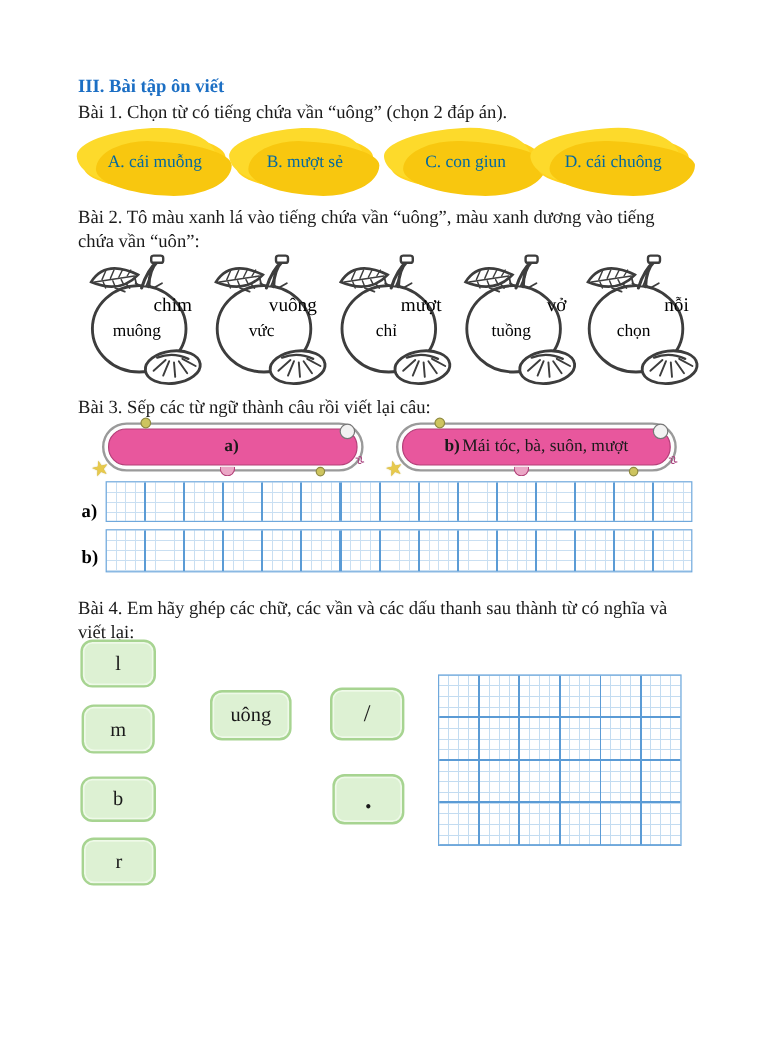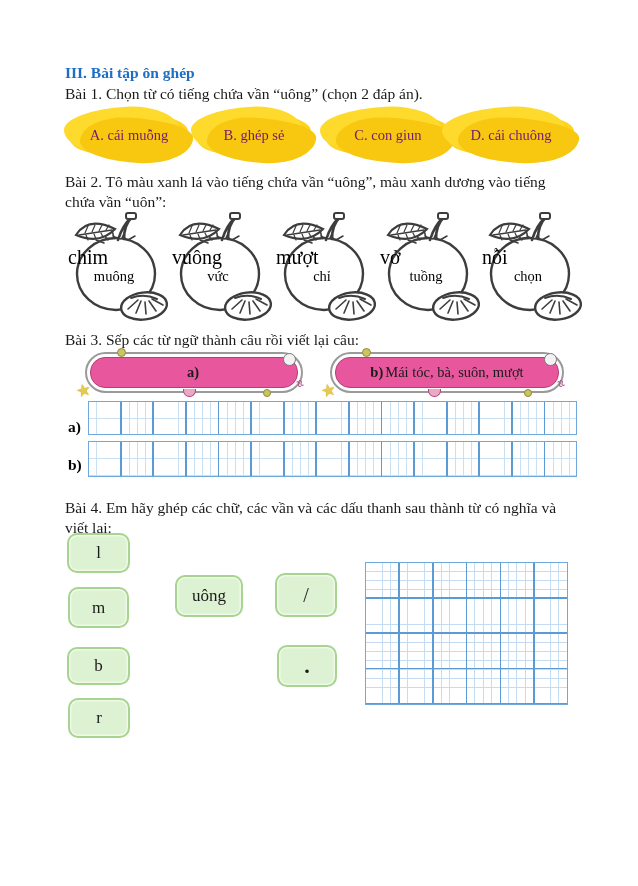--- a/index.html
+++ b/index.html
@@ -22,26 +22,26 @@
   .splash::before {
     content:""; position:absolute; left:-6px; right:8px; top:-5px; bottom:6px;
     background:#fdda2b; border-radius:55% 45% 60% 40% / 45% 60% 40% 55%;
     transform:rotate(-3deg); z-index:0;
   }
   .splash::after {
     content:""; position:absolute; left:10px; right:-5px; top:6px; bottom:-5px;
     background:#f8c70f; border-radius:40% 60% 45% 55% / 55% 40% 60% 45%;
     transform:rotate(2deg); z-index:0;
   }
-  .splash span { position:relative; z-index:1; font-size:14.5px; color:#701a75; }
+  .splash span { position:relative; z-index:1; font-size:14.5px; color:#0369a1; }
 
   
   .apple { position:absolute; top:210px; width:104px; height:112px; }
   .apple svg { position:absolute; inset:0; width:100%; height:100%; }
-  .apple .w1 { position:absolute; left:0; right:12px; top:36px; text-align:left; font-size:20px; }
+  .apple .w1 { position:absolute; left:0; right:12px; top:36px; text-align:right; font-size:16px; }
   .apple .w2 { position:absolute; left:0; right:12px; top:58px; text-align:center; font-size:14.5px; }
 
   
   .banner {
     position:absolute; top:352px; height:41px;
     border:2px solid #9a9a9a; border-radius:21px; background:#fdfdfd; padding:3px;
   }
   .banner-fill {
     width:100%; height:100%; background:#e8579d; border:1px solid #b34079; border-radius:15px;
     display:flex; align-items:center; justify-content:center; font-size:14.5px; color:#1a1a1a;
@@ -83,29 +83,29 @@
     position:absolute; background:#ddf1d3; border:2.5px solid #a7d491; border-radius:10px;
     display:flex; align-items:center; justify-content:center; font-size:17px; color:#1a1a1a;
     box-shadow:inset 0 0 0 1.5px #eef9e8;
   }
 </style>
 </head>
 <body>
 
 <div class="page">
 
-  <div class="abs h-blue" style="left:65px; top:64px;">III. Bài tập ôn ghép</div>
+  <div class="abs h-blue" style="left:65px; top:64px;">III. Bài tập ôn viết</div>
 
   <div class="abs h-black" style="left:65px; top:84px; width:516px;">Bài 1. Chọn từ có tiếng chứa vần “uông” (chọn 2 đáp án).</div>
 
   <div class="splash" style="left:70px; width:118px;">
     <span>A. cái muỗng</span>
   </div>
   <div class="splash" style="left:197px; width:114px;">
-    <span>B. ghép sẻ</span>
+    <span>B. mượt sẻ</span>
   </div>
   <div class="splash" style="left:326px; width:124px;">
     <span>C. con giun</span>
   </div>
   <div class="splash" style="left:448px; width:126px;">
     <span>D. cái chuông</span>
   </div>
 
   <div class="abs h-black" style="left:65px; top:172px; width:514px;">Bài 2. Tô màu xanh lá vào tiếng chứa vần “uông”, màu xanh dương vào tiếng chứa vần “uôn”:</div>
 

